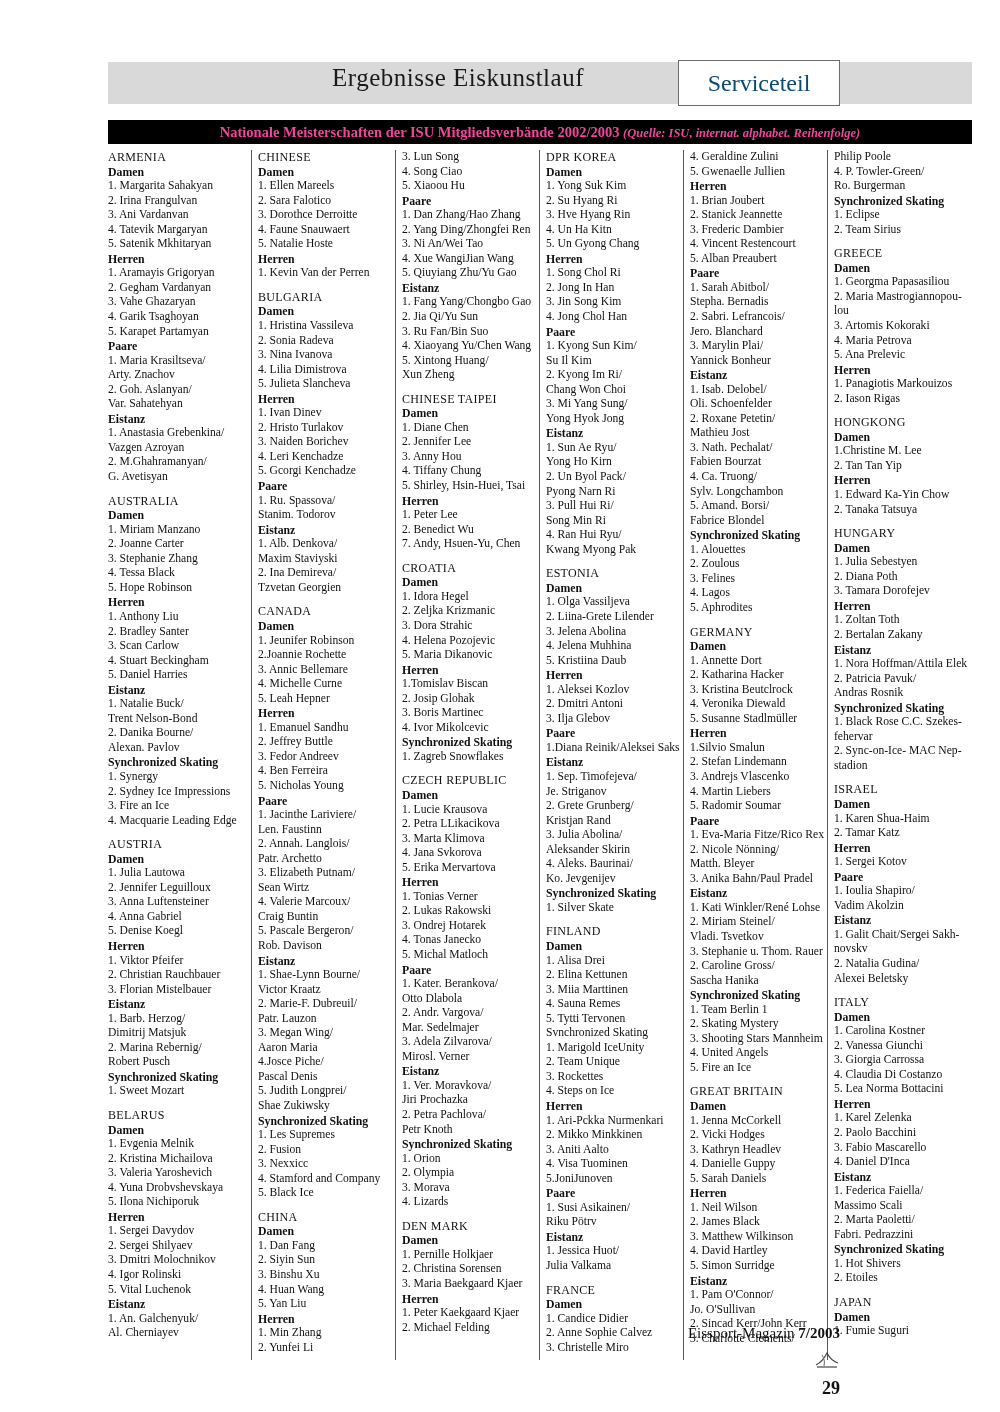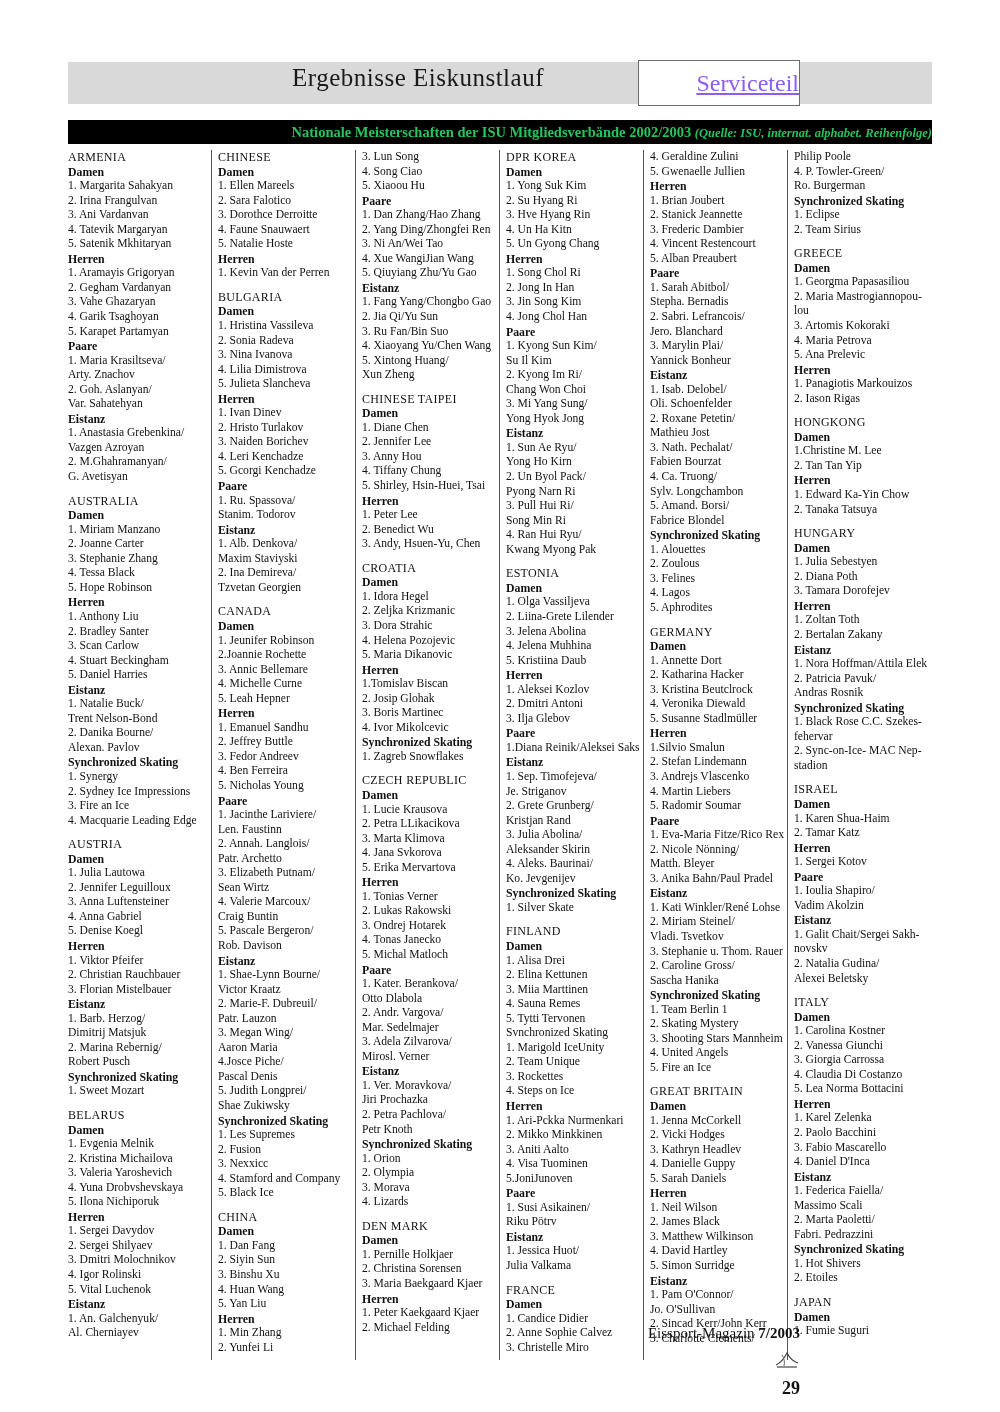--- a/index.html
+++ b/index.html
@@ -13,20 +13,21 @@
     font-family: "Liberation Serif", serif;
     color: #111;
     position: relative;
   }
   .page {
     position: relative;
     width: 868px;
     height: 1412px;
     box-sizing: border-box;
     padding: 0;
+    margin-left: 40px;
   }
   
   .header-band {
     position: absolute;
     left: 68px;
     top: 62px;
     width: 864px;
     height: 42px;
     background: #d9d9d9;
   }
@@ -42,36 +43,35 @@
     font-family: "Liberation Serif", serif;
   }
   .header-service {
     position: absolute;
     right: 68px;
     top: 60px;
     width: 160px;
     height: 44px;
     background: #ffffff;
     border: 1px solid #6d6d6d;
-    text-align: right;
+    text-align: center;
     font-size: 24px;
     line-height: 44px;
-    color: #8b5cf6;
-    text-decoration: underline;
+    color: #0c4a6e;
   }
   
   .title-bar {
     position: absolute;
     left: 68px;
     top: 120px;
     width: 864px;
     height: 24px;
     background: #000;
-    color: #22c55e;
-    text-align: right;
+    color: #ec4899;
+    text-align: center;
     font-size: 14.5px;
     font-weight: bold;
     line-height: 24px;
     white-space: nowrap;
     overflow: hidden;
   }
   .title-bar .src {
     font-weight: bold;
     font-style: italic;
     font-size: 12.5px;
@@ -337,21 +337,21 @@
         <div class="country">CHINESE TAIPEI</div>
         <div class="cat">Damen</div>
         <div class="entry">1. Diane Chen</div>
         <div class="entry">2. Jennifer Lee</div>
         <div class="entry">3. Anny Hou</div>
         <div class="entry">4. Tiffany Chung</div>
         <div class="entry">5. Shirley, Hsin-Huei, Tsai</div>
         <div class="cat">Herren</div>
         <div class="entry">1. Peter Lee</div>
         <div class="entry">2. Benedict Wu</div>
-        <div class="entry">3. Andy, Hsuen-Yu, Chen</div>
+        <div class="entry">7. Andy, Hsuen-Yu, Chen</div>
         <div class="country">CROATIA</div>
         <div class="cat">Damen</div>
         <div class="entry">1. Idora Hegel</div>
         <div class="entry">2. Zeljka Krizmanic</div>
         <div class="entry">3. Dora Strahic</div>
         <div class="entry">4. Helena Pozojevic</div>
         <div class="entry">5. Maria Dikanovic</div>
         <div class="cat">Herren</div>
         <div class="entry">1.Tomislav Biscan</div>
         <div class="entry">2. Josip Glohak</div>

